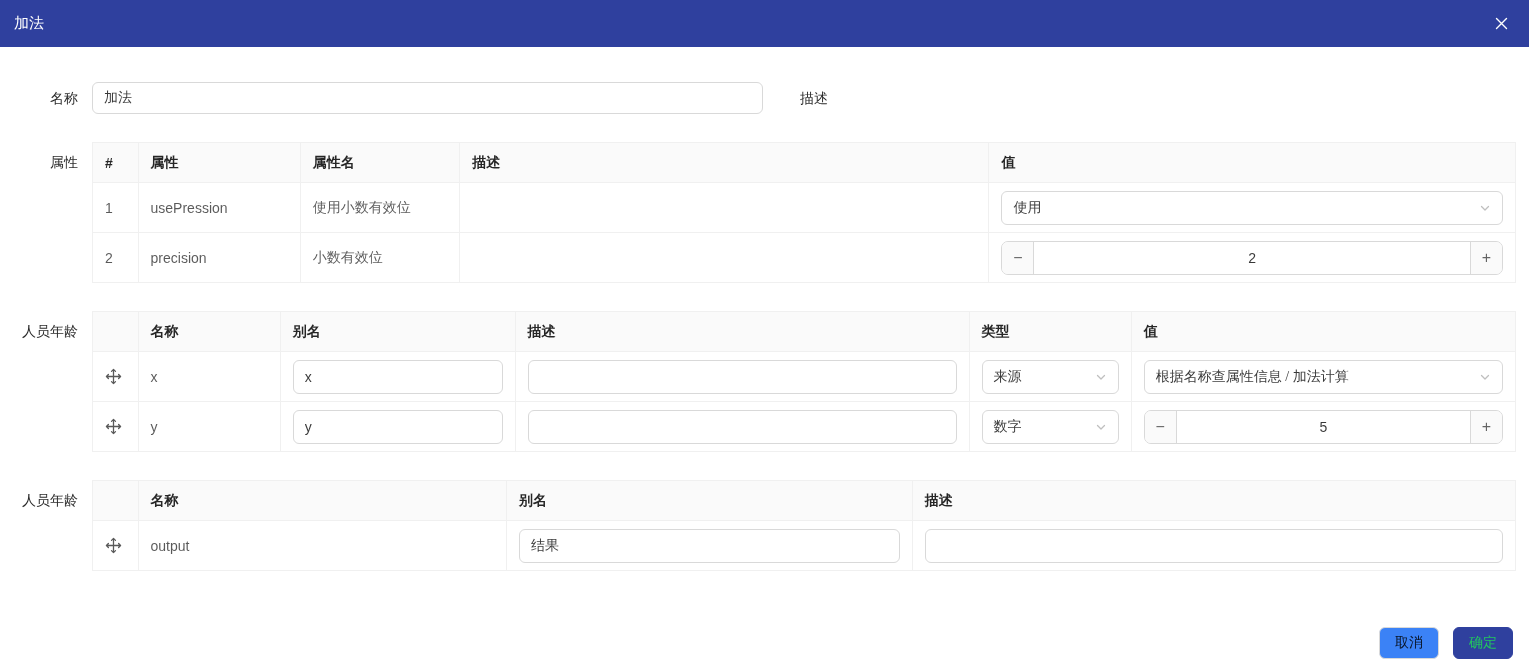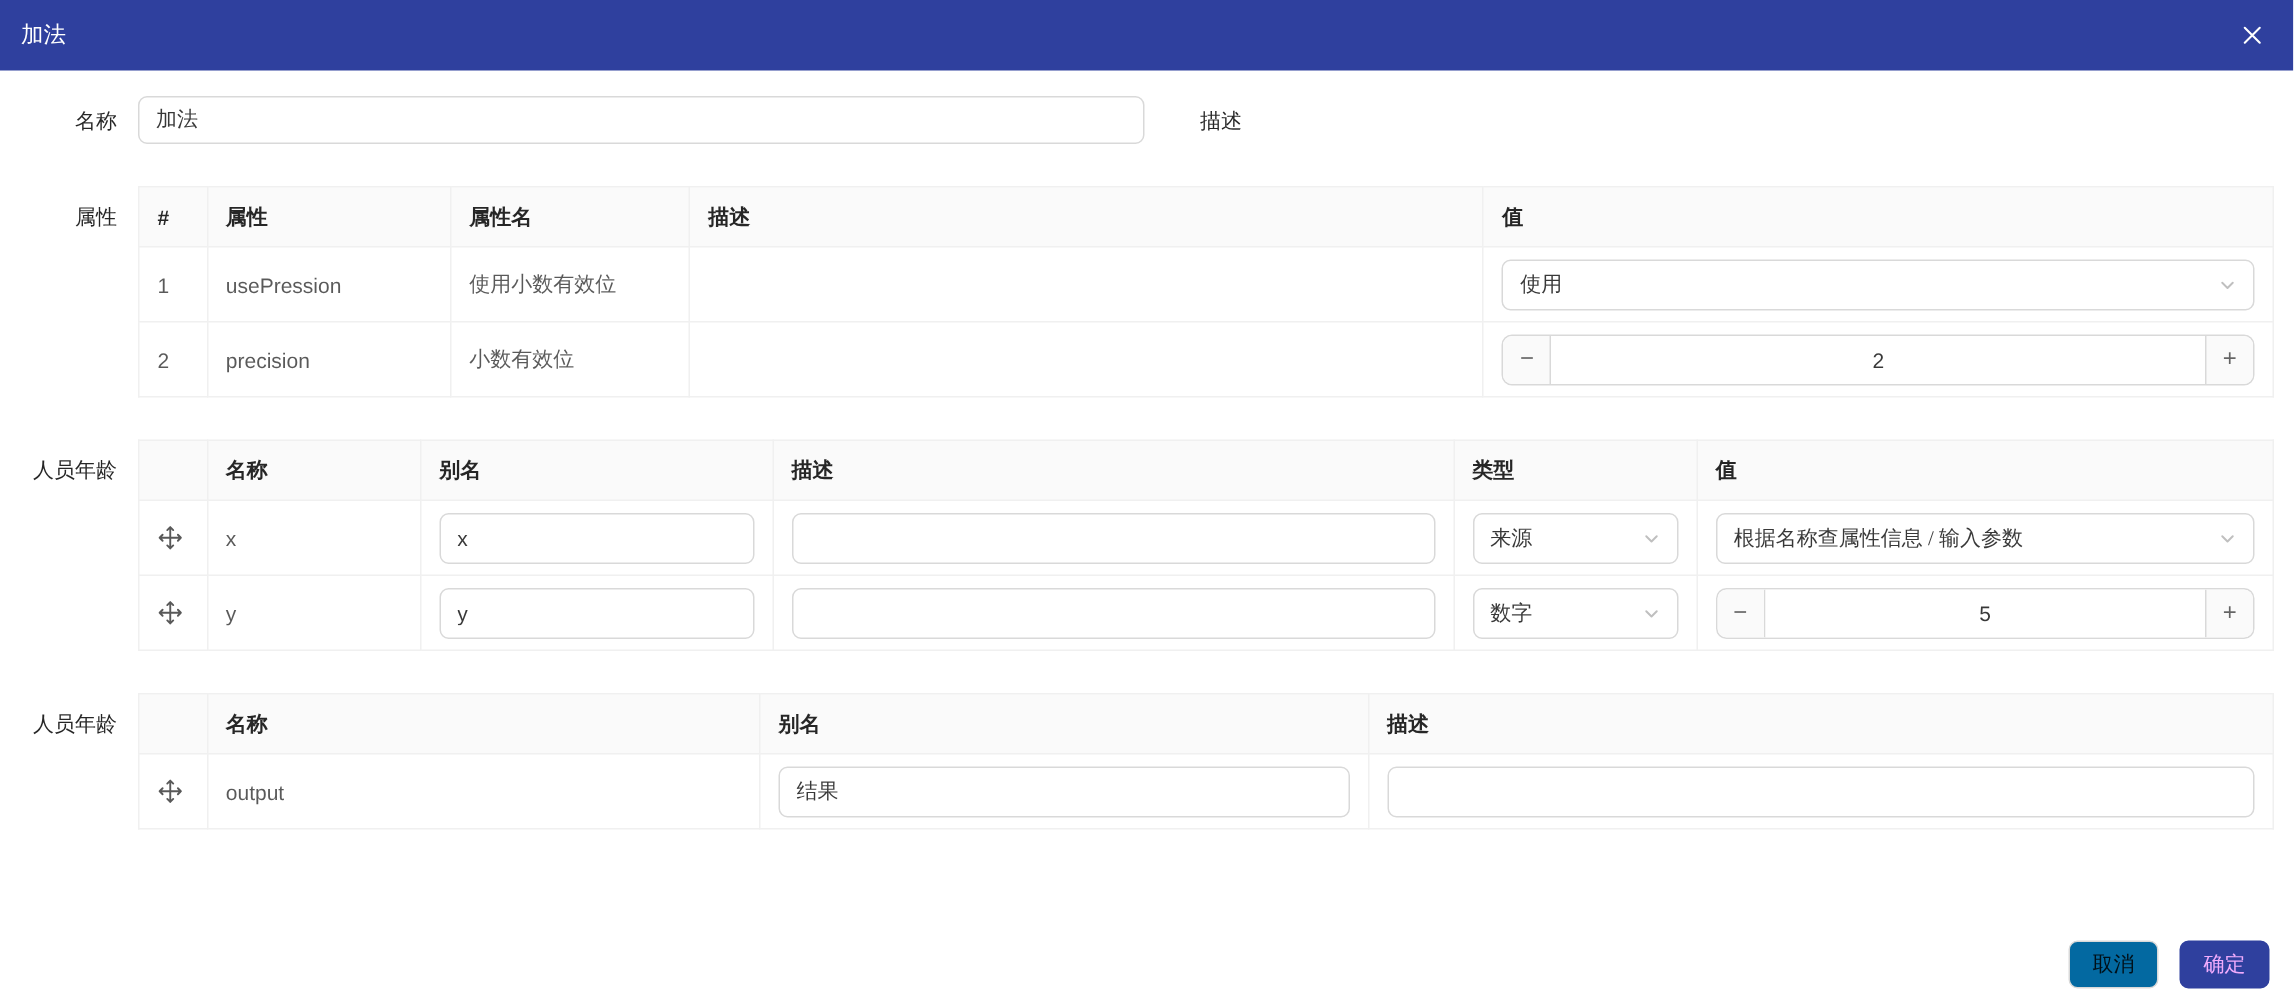--- a/index.html
+++ b/index.html
@@ -5,21 +5,21 @@
   * { box-sizing: border-box; margin: 0; padding: 0; }
   html, body { background: #fff; }
   body { font-family: "Liberation Sans", "DejaVu Sans", sans-serif; font-size: 14px; color: rgba(0,0,0,0.85); }
   .dialog { position: relative; width: 1529px; height: 671px; background: #fff; overflow: hidden; }
 
   
   .titlebar { height: 47px; background: #2f409e; display: flex; align-items: center; padding: 0 16px 0 14px; }
   .titlebar .title { color: #fff; font-size: 15px; }
   .titlebar .close { margin-left: auto; color: #fff; font-size: 15px; width: 24px; height: 24px; display: flex; align-items: center; justify-content: center; cursor: pointer; }
 
-  .dialog-body { padding: 17px 13px 0 0; }
+  .dialog-body { padding: 35px 13px 0 0; }
 
   .flex-row { display: flex; align-items: flex-start; }
   .side-label { width: 78px; flex: 0 0 78px; text-align: right; margin-right: 14px; color: rgba(0,0,0,0.85); line-height: 32px; white-space: nowrap; }
   .side-label.tbl-label { line-height: 40px; }
 
   
   .input { height: 32px; border: 1px solid #d9d9d9; border-radius: 6px; padding: 0 11px; font-size: 14px; color: rgba(0,0,0,0.78); outline: none; background: #fff; font-family: inherit; }
   .name-input { width: 671px; }
   .desc-label { width: auto; flex: 0 0 auto; margin-left: 37px; margin-right: 14px; }
   .desc-input { flex: 1; }
@@ -45,22 +45,22 @@
   .step-input { flex: 1; border: none; outline: none; text-align: center; font-size: 14px; color: rgba(0,0,0,0.78); font-family: inherit; }
 
   .drag-cell { text-align: center; }
   .drag-handle { display: inline-flex; cursor: move; vertical-align: middle; }
 
   .cell-input { width: 100%; height: 34px; border: 1px solid #d9d9d9; border-radius: 6px; padding: 0 11px; font-size: 14px; color: rgba(0,0,0,0.78); outline: none; font-family: inherit; }
 
   
   .footer { position: absolute; right: 16px; bottom: 12px; display: flex; gap: 14px; }
   .btn { height: 32px; padding: 0 15px; border-radius: 6px; font-size: 14px; cursor: pointer; font-family: inherit; }
-  .btn.default { background: #0369a1; border: 1px solid #d9d9d9; color: rgba(0,0,0,0.85); }
-  .btn.primary { background: #2f409e; border: 1px solid #2f409e; color: #f0abfc; }
+  .btn.default { background: #3b82f6; border: 1px solid #d9d9d9; color: rgba(0,0,0,0.85); }
+  .btn.primary { background: #2f409e; border: 1px solid #2f409e; color: #22c55e; }
 </style>
 </head>
 <body>
 
 <div class="dialog">
 
   <div class="titlebar">
     <span class="title">加法</span>
     <span class="close">
       <svg width="15" height="15" viewBox="0 0 15 15">
@@ -168,21 +168,21 @@
                 <span>来源</span>
                 <span class="chev">
                   <svg width="12" height="12" viewBox="0 0 12 12">
                       <path d="M2.5 4.5 L6 8 L9.5 4.5" stroke="#bfbfbf" stroke-width="1.3" fill="none" stroke-linecap="round" stroke-linejoin="round"></path>
                     </svg>
                 </span>
               </div>
             </td>
             <td>
               <div class="select">
-                <span>根据名称查属性信息 / 输入参数</span>
+                <span>根据名称查属性信息 / 加法计算</span>
                 <span class="chev">
                   <svg width="12" height="12" viewBox="0 0 12 12">
                       <path d="M2.5 4.5 L6 8 L9.5 4.5" stroke="#bfbfbf" stroke-width="1.3" fill="none" stroke-linecap="round" stroke-linejoin="round"></path>
                     </svg>
                 </span>
               </div>
             </td>
           </tr>
           <tr>
             <td class="drag-cell">

